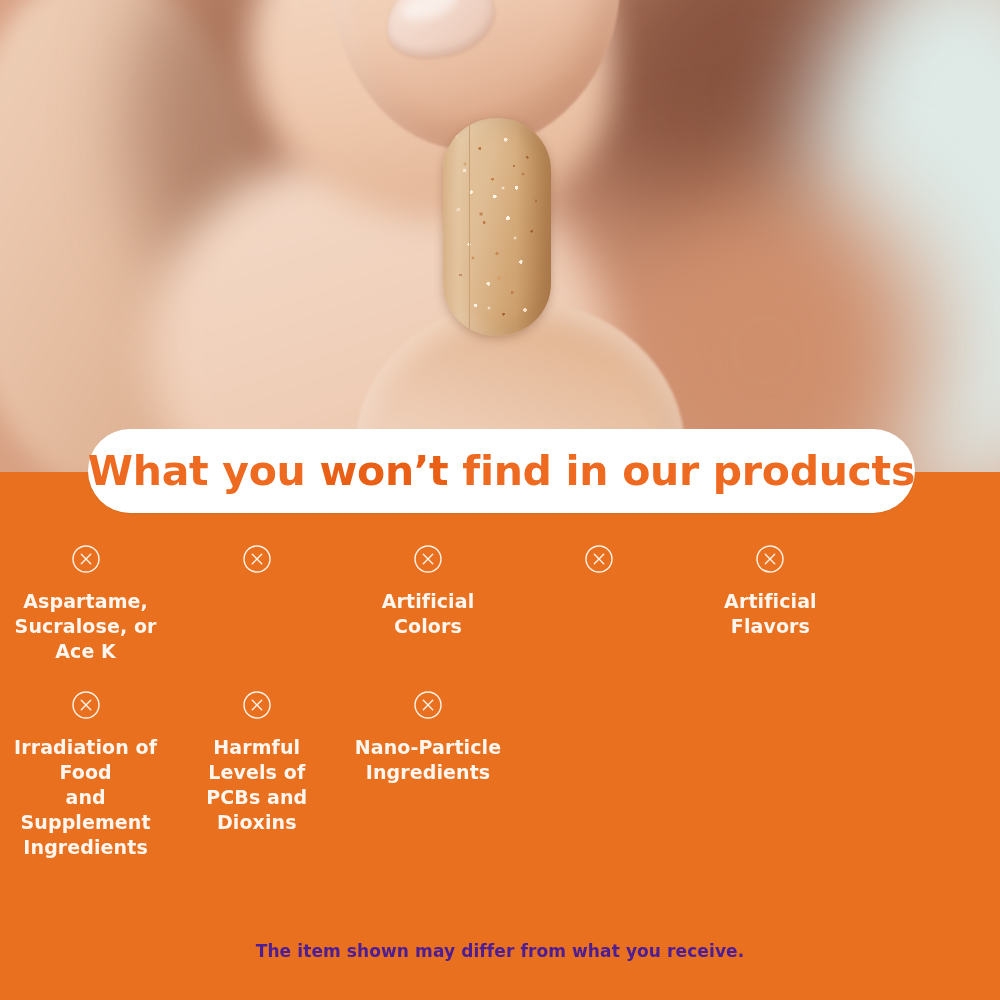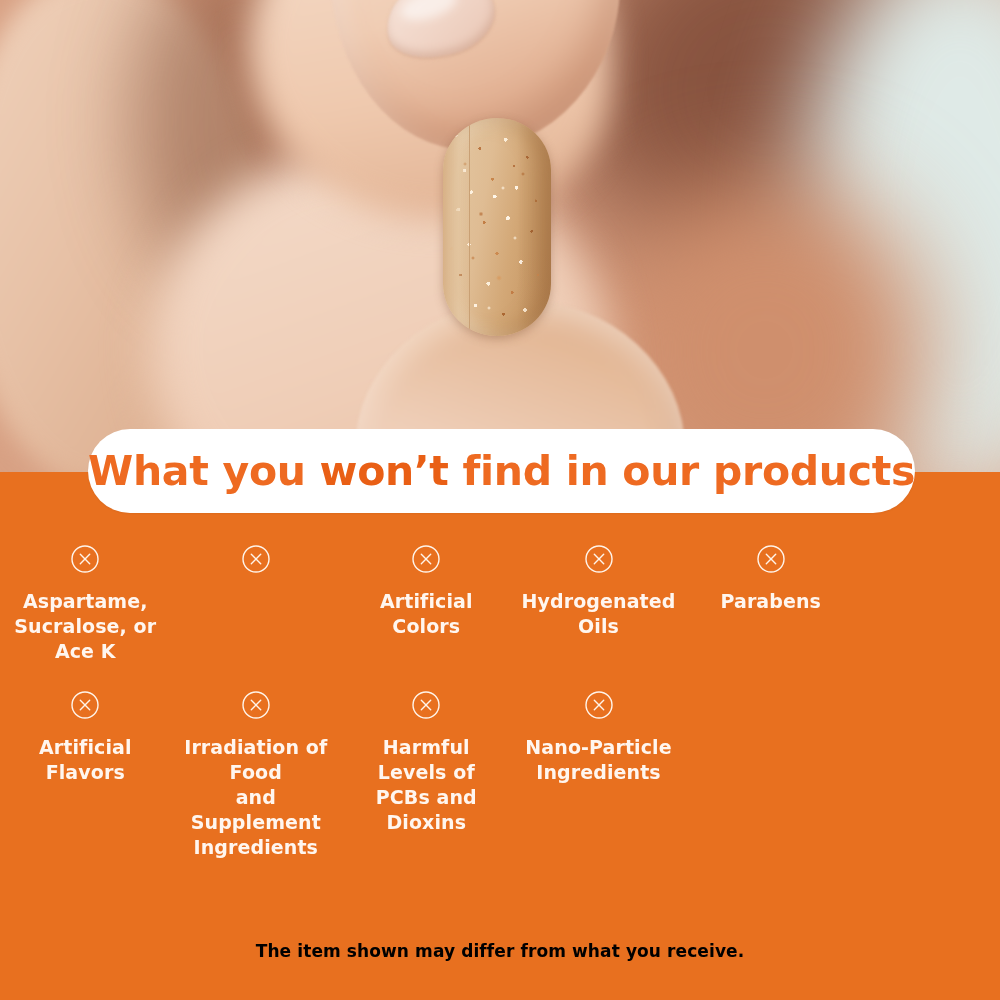--- a/index.html
+++ b/index.html
@@ -215,21 +215,21 @@
 
   
   .title-card {
     position: absolute;
     left: 88px; top: 429px;
     width: 827px; height: 84px;
     background: #ffffff;
     border-radius: 42px;
     display: flex;
     align-items: center;
-    justify-content: flex-start;
+    justify-content: flex-end;
     box-shadow: 0 1px 2px rgba(0,0,0,0.05);
   }
   .title-text {
     font-size: 41px;
     letter-spacing: -0.3px;
     color: #EE6A21;
     white-space: nowrap;
     font-weight: 600;
     font-family: "DejaVu Sans", "Liberation Sans", sans-serif;
   }
@@ -272,21 +272,21 @@
     font-family: "DejaVu Sans", "Liberation Sans", sans-serif;
     white-space: pre-line;
   }
 
   
   .footer {
     position: absolute;
     left: 0; top: 941px;
     width: 1000px;
     text-align: center;
-    color: #000000;
+    color: #4c1d95;
     font-size: 17px;
     font-weight: 700;
     letter-spacing: 0.1px;
     font-family: "DejaVu Sans", "Liberation Sans", sans-serif;
   }
 </style>
 </head>
 <body>
 
 <div class="page">
@@ -346,32 +346,22 @@
     <div class="cell-label">Artificial
 Colors</div>
   </div>
 
   <div class="cell">
     <svg class="x-icon" viewBox="0 0 30 30" aria-hidden="true">
       <circle cx="15" cy="15" r="13" fill="none" stroke="#FFF4EA" stroke-width="1.4"></circle>
       <line x1="10.3" y1="10.3" x2="19.7" y2="19.7" stroke="#FFF4EA" stroke-width="1.4" stroke-linecap="round"></line>
       <line x1="19.7" y1="10.3" x2="10.3" y2="19.7" stroke="#FFF4EA" stroke-width="1.4" stroke-linecap="round"></line>
     </svg>
-    <div class="cell-label">Hydrogenated
-Oils</div>
-  </div>
-
-  <div class="cell">
-    <svg class="x-icon" viewBox="0 0 30 30" aria-hidden="true">
-      <circle cx="15" cy="15" r="13" fill="none" stroke="#FFF4EA" stroke-width="1.4"></circle>
-      <line x1="10.3" y1="10.3" x2="19.7" y2="19.7" stroke="#FFF4EA" stroke-width="1.4" stroke-linecap="round"></line>
-      <line x1="19.7" y1="10.3" x2="10.3" y2="19.7" stroke="#FFF4EA" stroke-width="1.4" stroke-linecap="round"></line>
-    </svg>
-    <div class="cell-label">Parabens</div>
-  </div>
+  </div>
+
 
 
   <div class="cell">
     <svg class="x-icon" viewBox="0 0 30 30" aria-hidden="true">
       <circle cx="15" cy="15" r="13" fill="none" stroke="#FFF4EA" stroke-width="1.4"></circle>
       <line x1="10.3" y1="10.3" x2="19.7" y2="19.7" stroke="#FFF4EA" stroke-width="1.4" stroke-linecap="round"></line>
       <line x1="19.7" y1="10.3" x2="10.3" y2="19.7" stroke="#FFF4EA" stroke-width="1.4" stroke-linecap="round"></line>
     </svg>
     <div class="cell-label">Artificial
 Flavors</div>

